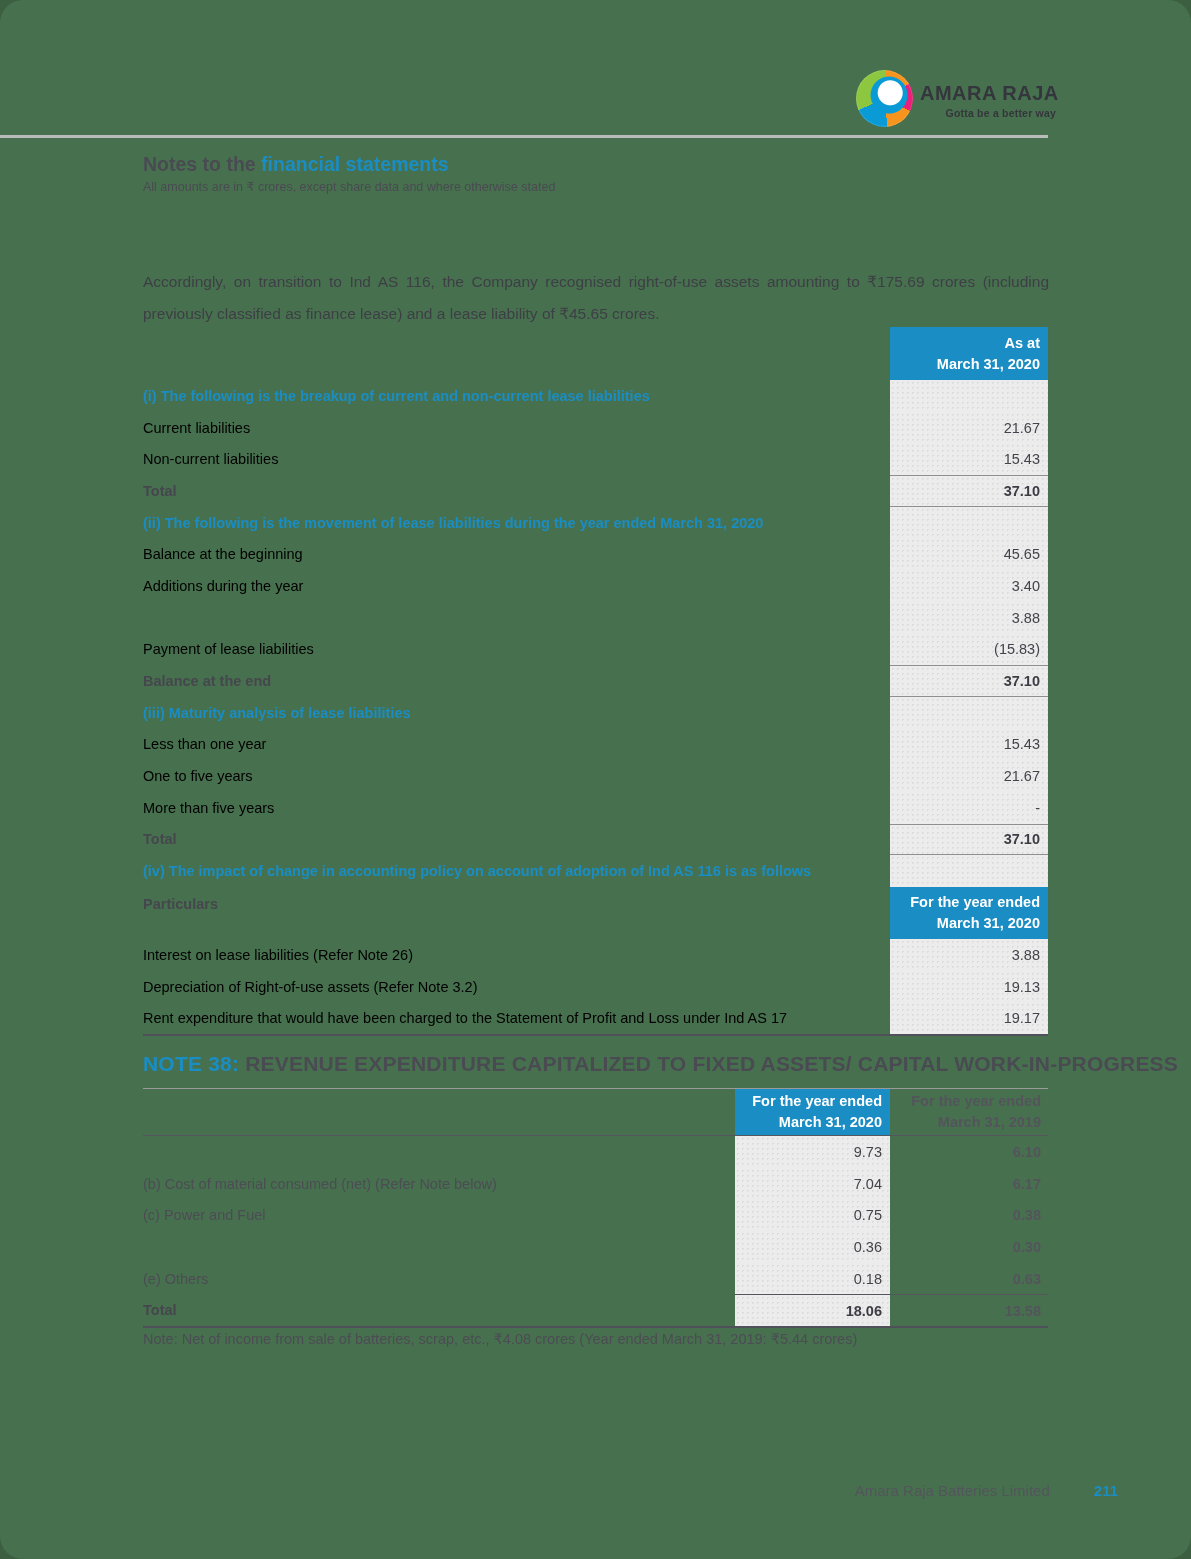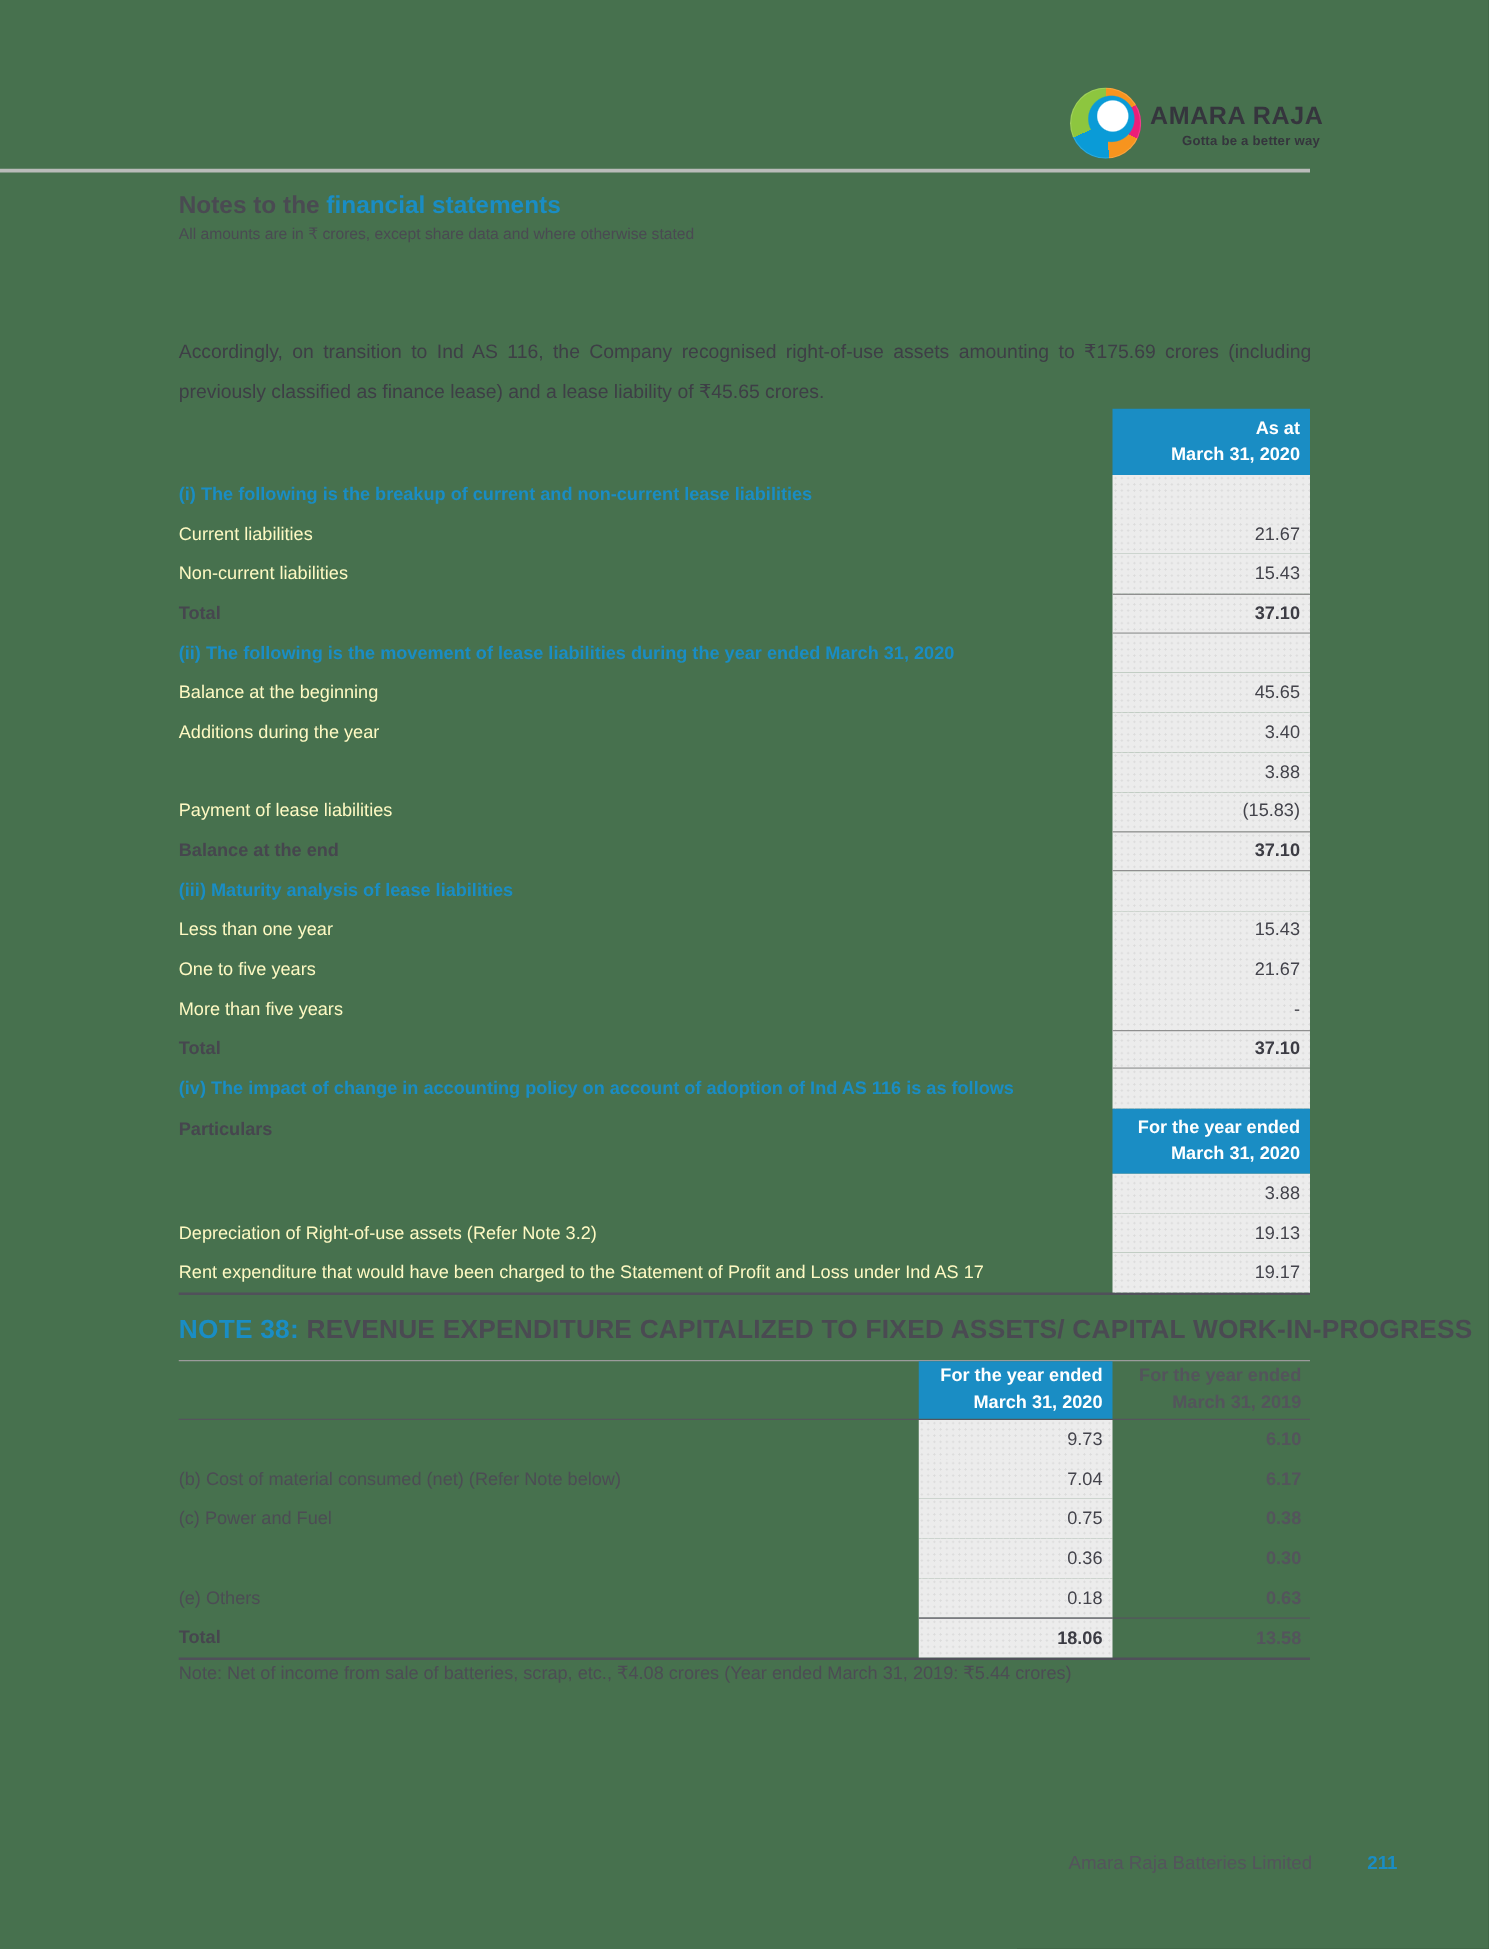--- a/index.html
+++ b/index.html
@@ -1,21 +1,21 @@
 <!DOCTYPE html>
 <html><head>
 <meta charset="utf-8">
 <title>Notes to the financial statements</title>
 <style>
   * { margin:0; padding:0; box-sizing:border-box; }
   html,body { background:#3c5f42; }
   body { font-family:"Liberation Sans","DejaVu Sans",sans-serif; }
   .page {
     position:relative; width:1191px; height:1559px;
-    background:#47714e; overflow:hidden;
+    background:#47714e; overflow:hidden;border-radius:23px;
   }
   
   .logo-wrap { position:absolute; left:856px; top:68px; width:200px; height:64px; }
   .logo-mark {
     position:absolute; left:0; top:2px; width:57px; height:57px; border-radius:50%;
     background:
       radial-gradient(circle at 60% 40%, #ffffff 0 12px, rgba(255,255,255,0) 13px),
       radial-gradient(circle at 58% 44%, #0a9bd7 0 18px, rgba(0,0,0,0) 19px),
       conic-gradient(from 210deg, #0a9bd7 0 10%, #8dc63f 10% 42%, #f7941e 42% 58%, #ec1e79 58% 74%, #f7941e 74% 90%, #0a9bd7 90% 100%);
     box-shadow: inset 0 0 0 1px rgba(255,255,255,.15);
@@ -37,21 +37,21 @@
   .t1 { position:absolute; left:143px; top:327px; width:905px; }
   .t1-colhead {
     margin-left:747px; width:158px; height:53px; background:#1a8dc4;
     display:flex; flex-direction:column; justify-content:center; align-items:flex-end;
     padding-right:8px; color:#fff; font-weight:700; font-size:14.5px; line-height:21px;
   }
   .t1body { border-bottom:2.5px solid #50505a; }
   .trow { position:relative; height:31.7px; }
   .trow .tlabel {
     position:absolute; left:0; top:0; width:742px; height:100%;
-    display:flex; align-items:center; font-size:14.5px; color:#fef9c3;
+    display:flex; align-items:center; font-size:14.5px; color:#000000;
   }
   .trow .tval {
     position:absolute; left:747px; top:0; width:158px; height:100%;
     background-color:#ececec;
     background-image:radial-gradient(#dcdcdc 1px, rgba(0,0,0,0) 1px);
     background-size:5px 5px;
     display:flex; align-items:center; justify-content:flex-end;
     padding-right:8px; font-size:14.5px; color:#43434b;
   }
   .trow.section .tlabel { color:#1a8dc4; font-weight:700; width:880px; }
@@ -197,20 +197,21 @@
           <span class="tval"></span>
         </div>
         <div class="trow header2">
           <span class="tlabel">Particulars</span>
           <span class="tval bluecell">
             <span>For the year ended</span>
             <span>March 31, 2020</span>
           </span>
         </div>
         <div class="trow data">
+          <span class="tlabel">Interest on lease liabilities (Refer Note 26)</span>
           <span class="tval">3.88</span>
         </div>
         <div class="trow data">
           <span class="tlabel">Depreciation of Right-of-use assets (Refer Note 3.2)</span>
           <span class="tval">19.13</span>
         </div>
         <div class="trow data">
           <span class="tlabel">Rent expenditure that would have been charged to the Statement of Profit and Loss under Ind AS 17</span>
           <span class="tval">19.17</span>
         </div>

